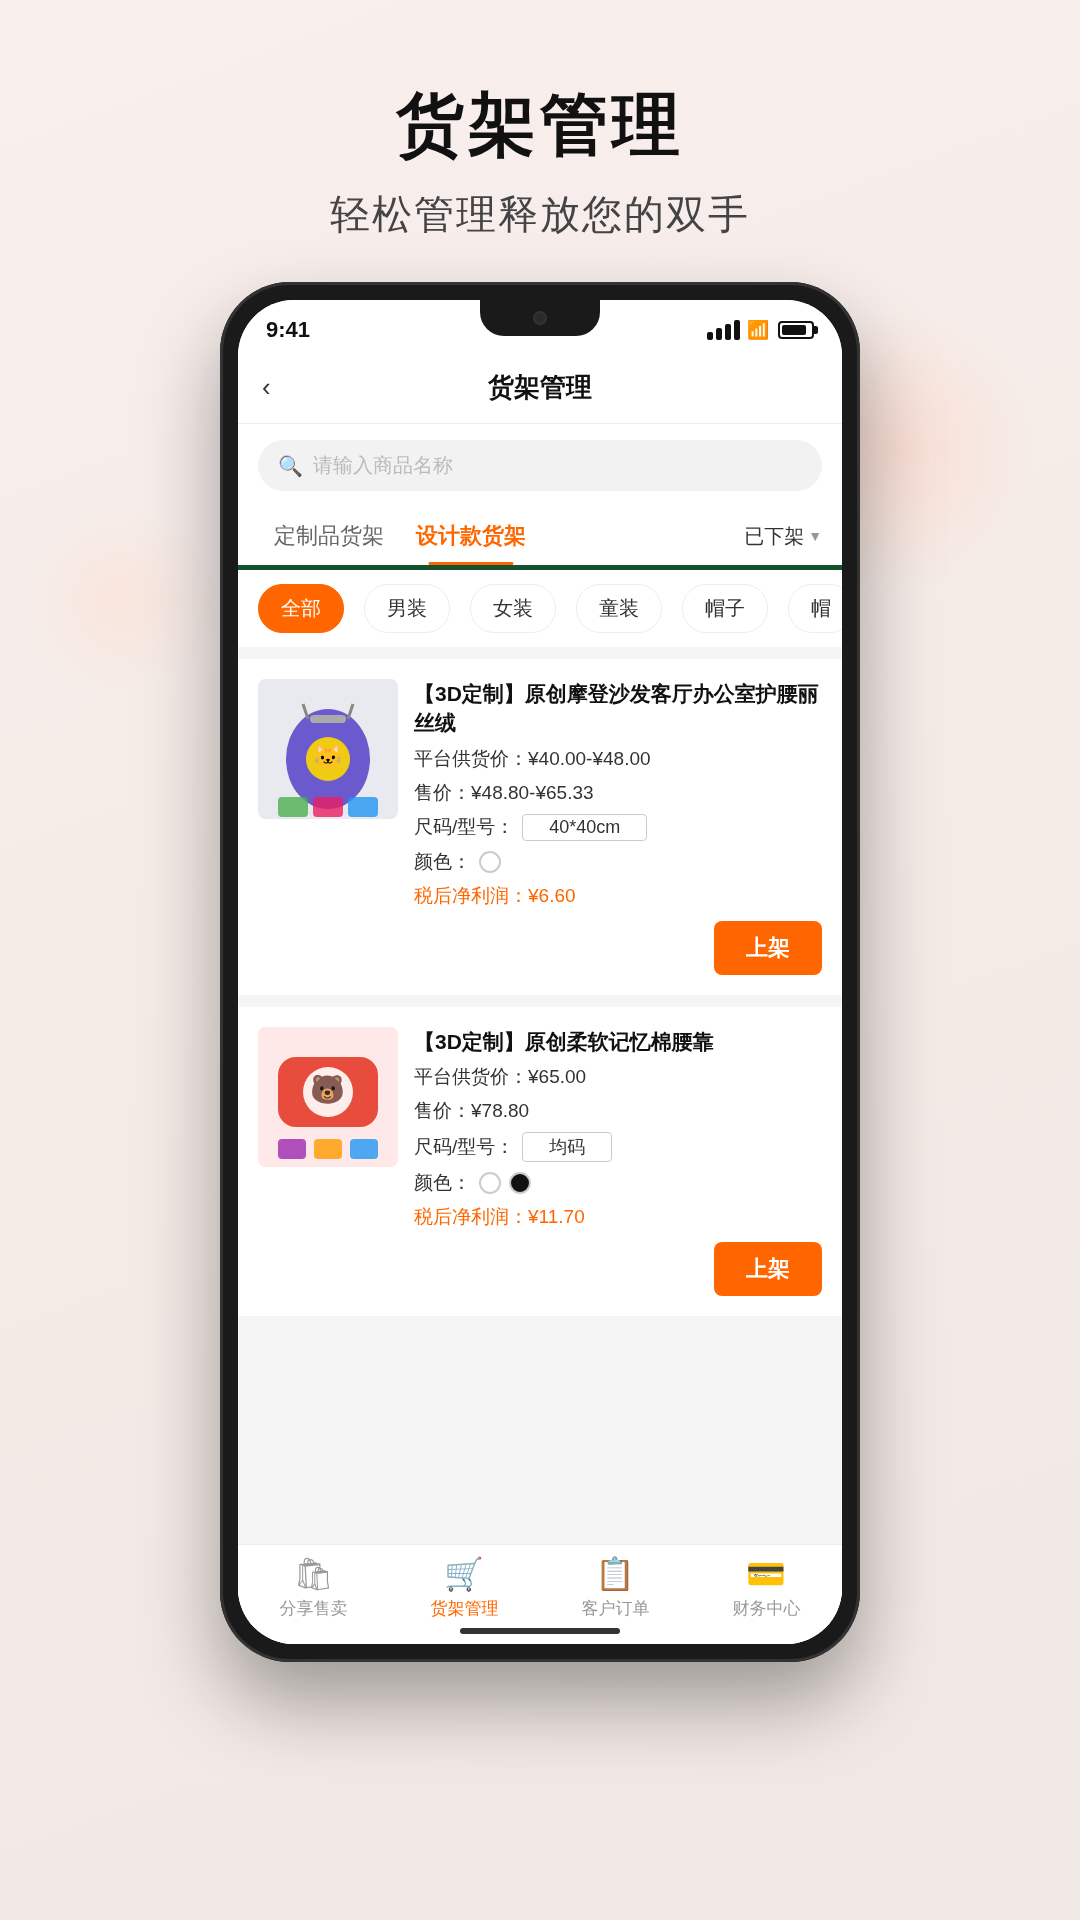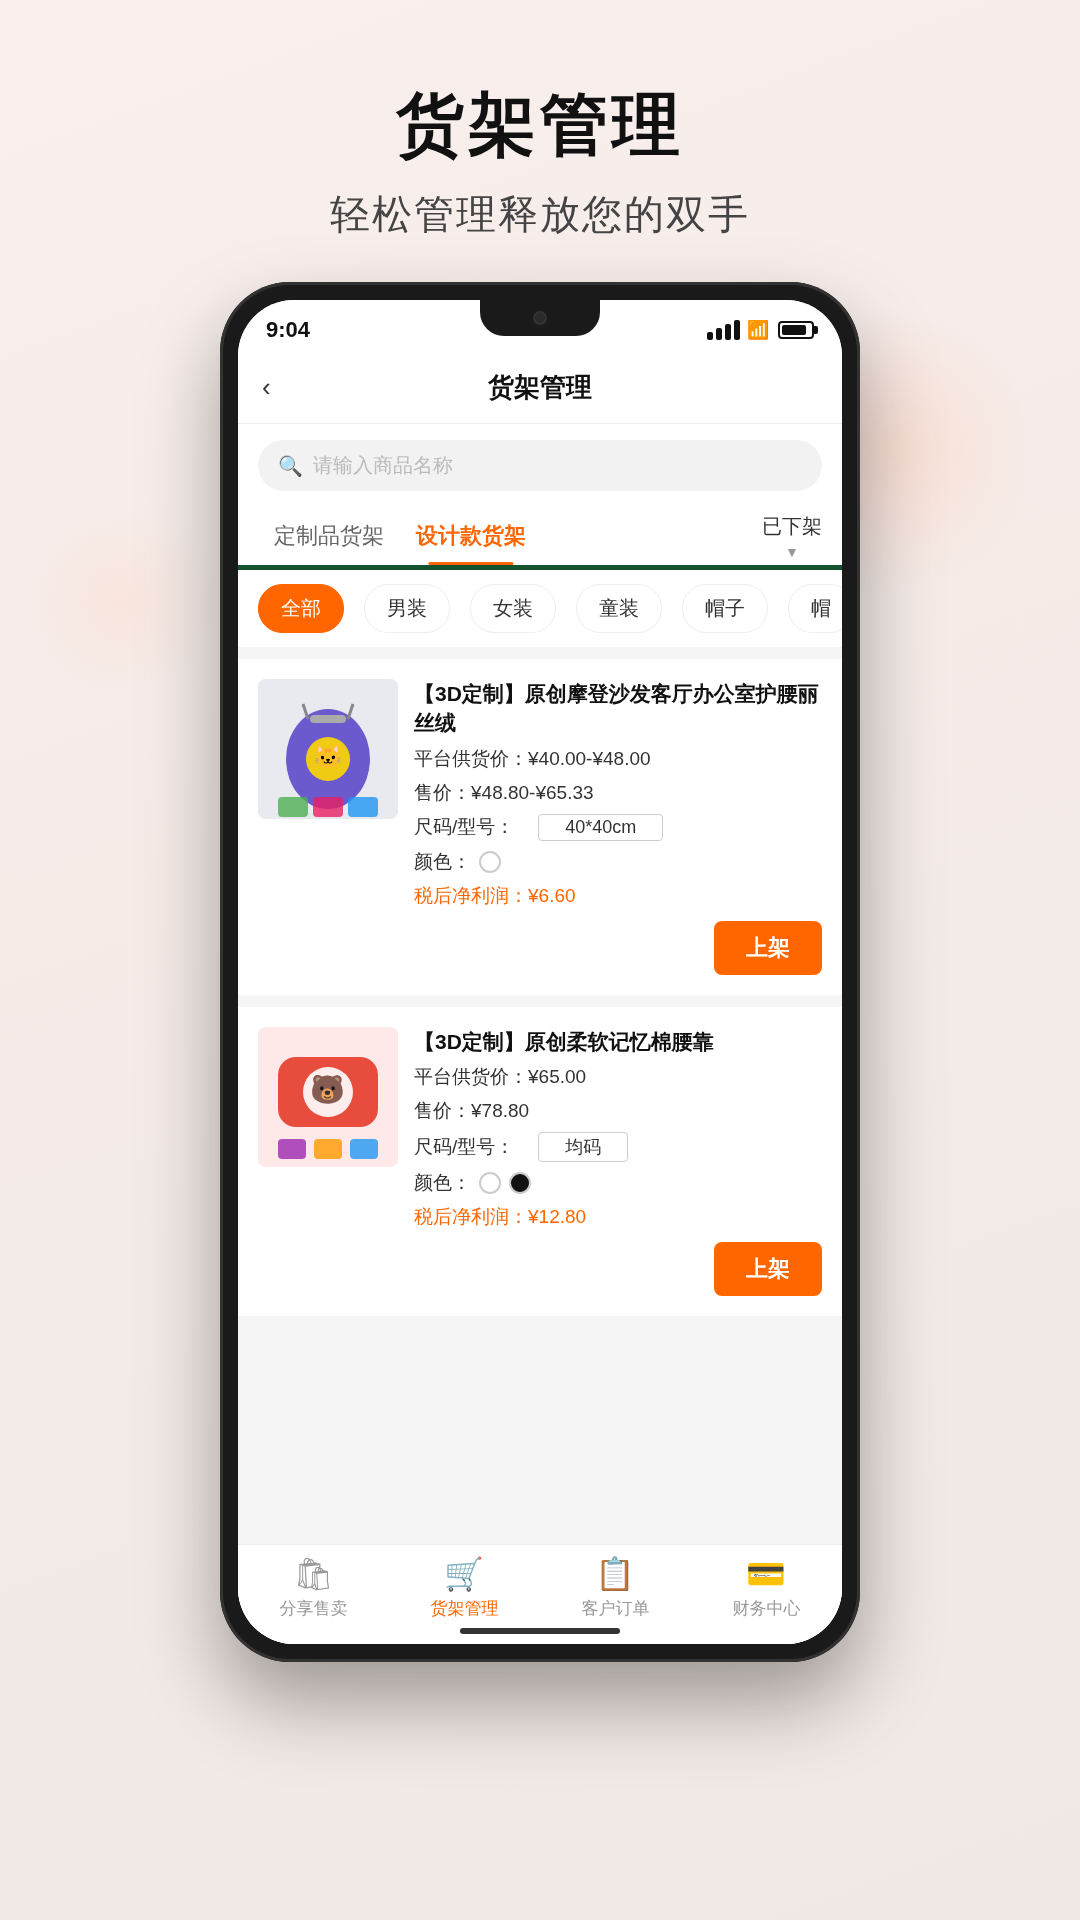--- a/index.html
+++ b/index.html
@@ -225,21 +225,20 @@
       background: #f60;
       border-radius: 2px;
     }
     .tab-status-filter {
       margin-left: auto;
       display: flex;
       align-items: center;
       font-size: 20px;
       color: #333;
       gap: 4px;
-      flex-direction: column;
     }
     .dropdown-arrow {
       font-size: 14px;
       color: #999;
     }
 
     
     .category-row {
       display: flex;
       align-items: flex-start;
@@ -312,21 +311,21 @@
       color: #111;
       line-height: 1.4;
     }
     .product-price-row {
       font-size: 19px;
       color: #333;
     }
     .product-size-row {
       display: flex;
       align-items: center;
-      gap: 24px;
+      gap: 8px;
       font-size: 19px;
       color: #333;
     }
     .size-badge {
       border: 1px solid #ccc;
       border-radius: 4px;
       padding: 2px 26px;
       font-size: 18px;
       color: #333;
     }
@@ -440,21 +439,21 @@
 </div>
 
 <div class="phone-frame">
   <div class="phone-inner">
 
     <div class="notch">
       <div class="camera-dot"></div>
     </div>
 
     <div class="status-bar">
-      <span class="status-time">9:04</span>
+      <span class="status-time">9:41</span>
       <div class="status-icons">
         <div class="signal-bars">
           <div class="signal-bar" style="height:8px;"></div>
           <div class="signal-bar" style="height:12px;"></div>
           <div class="signal-bar" style="height:16px;"></div>
           <div class="signal-bar" style="height:20px;"></div>
         </div>
         <span class="wifi-icon">📶</span>
         <div class="battery-icon">
           <div class="battery-fill"></div>
@@ -561,21 +560,21 @@
               <div class="product-price-row">售价：¥78.80</div>
               <div class="product-size-row">
                 <span>尺码/型号：</span>
                 <span class="size-badge">均码</span>
               </div>
               <div class="color-row">
                 <span>颜色：</span>
                 <div class="color-swatch white"></div>
                 <div class="color-swatch black"></div>
               </div>
-              <div class="profit-row">税后净利润：¥12.80</div>
+              <div class="profit-row">税后净利润：¥11.70</div>
             </div>
           </div>
           <div class="card-action-row">
             <button class="shelf-btn">上架</button>
           </div>
         </div>
 
       </div>
 
       <div class="bottom-tab-bar">

